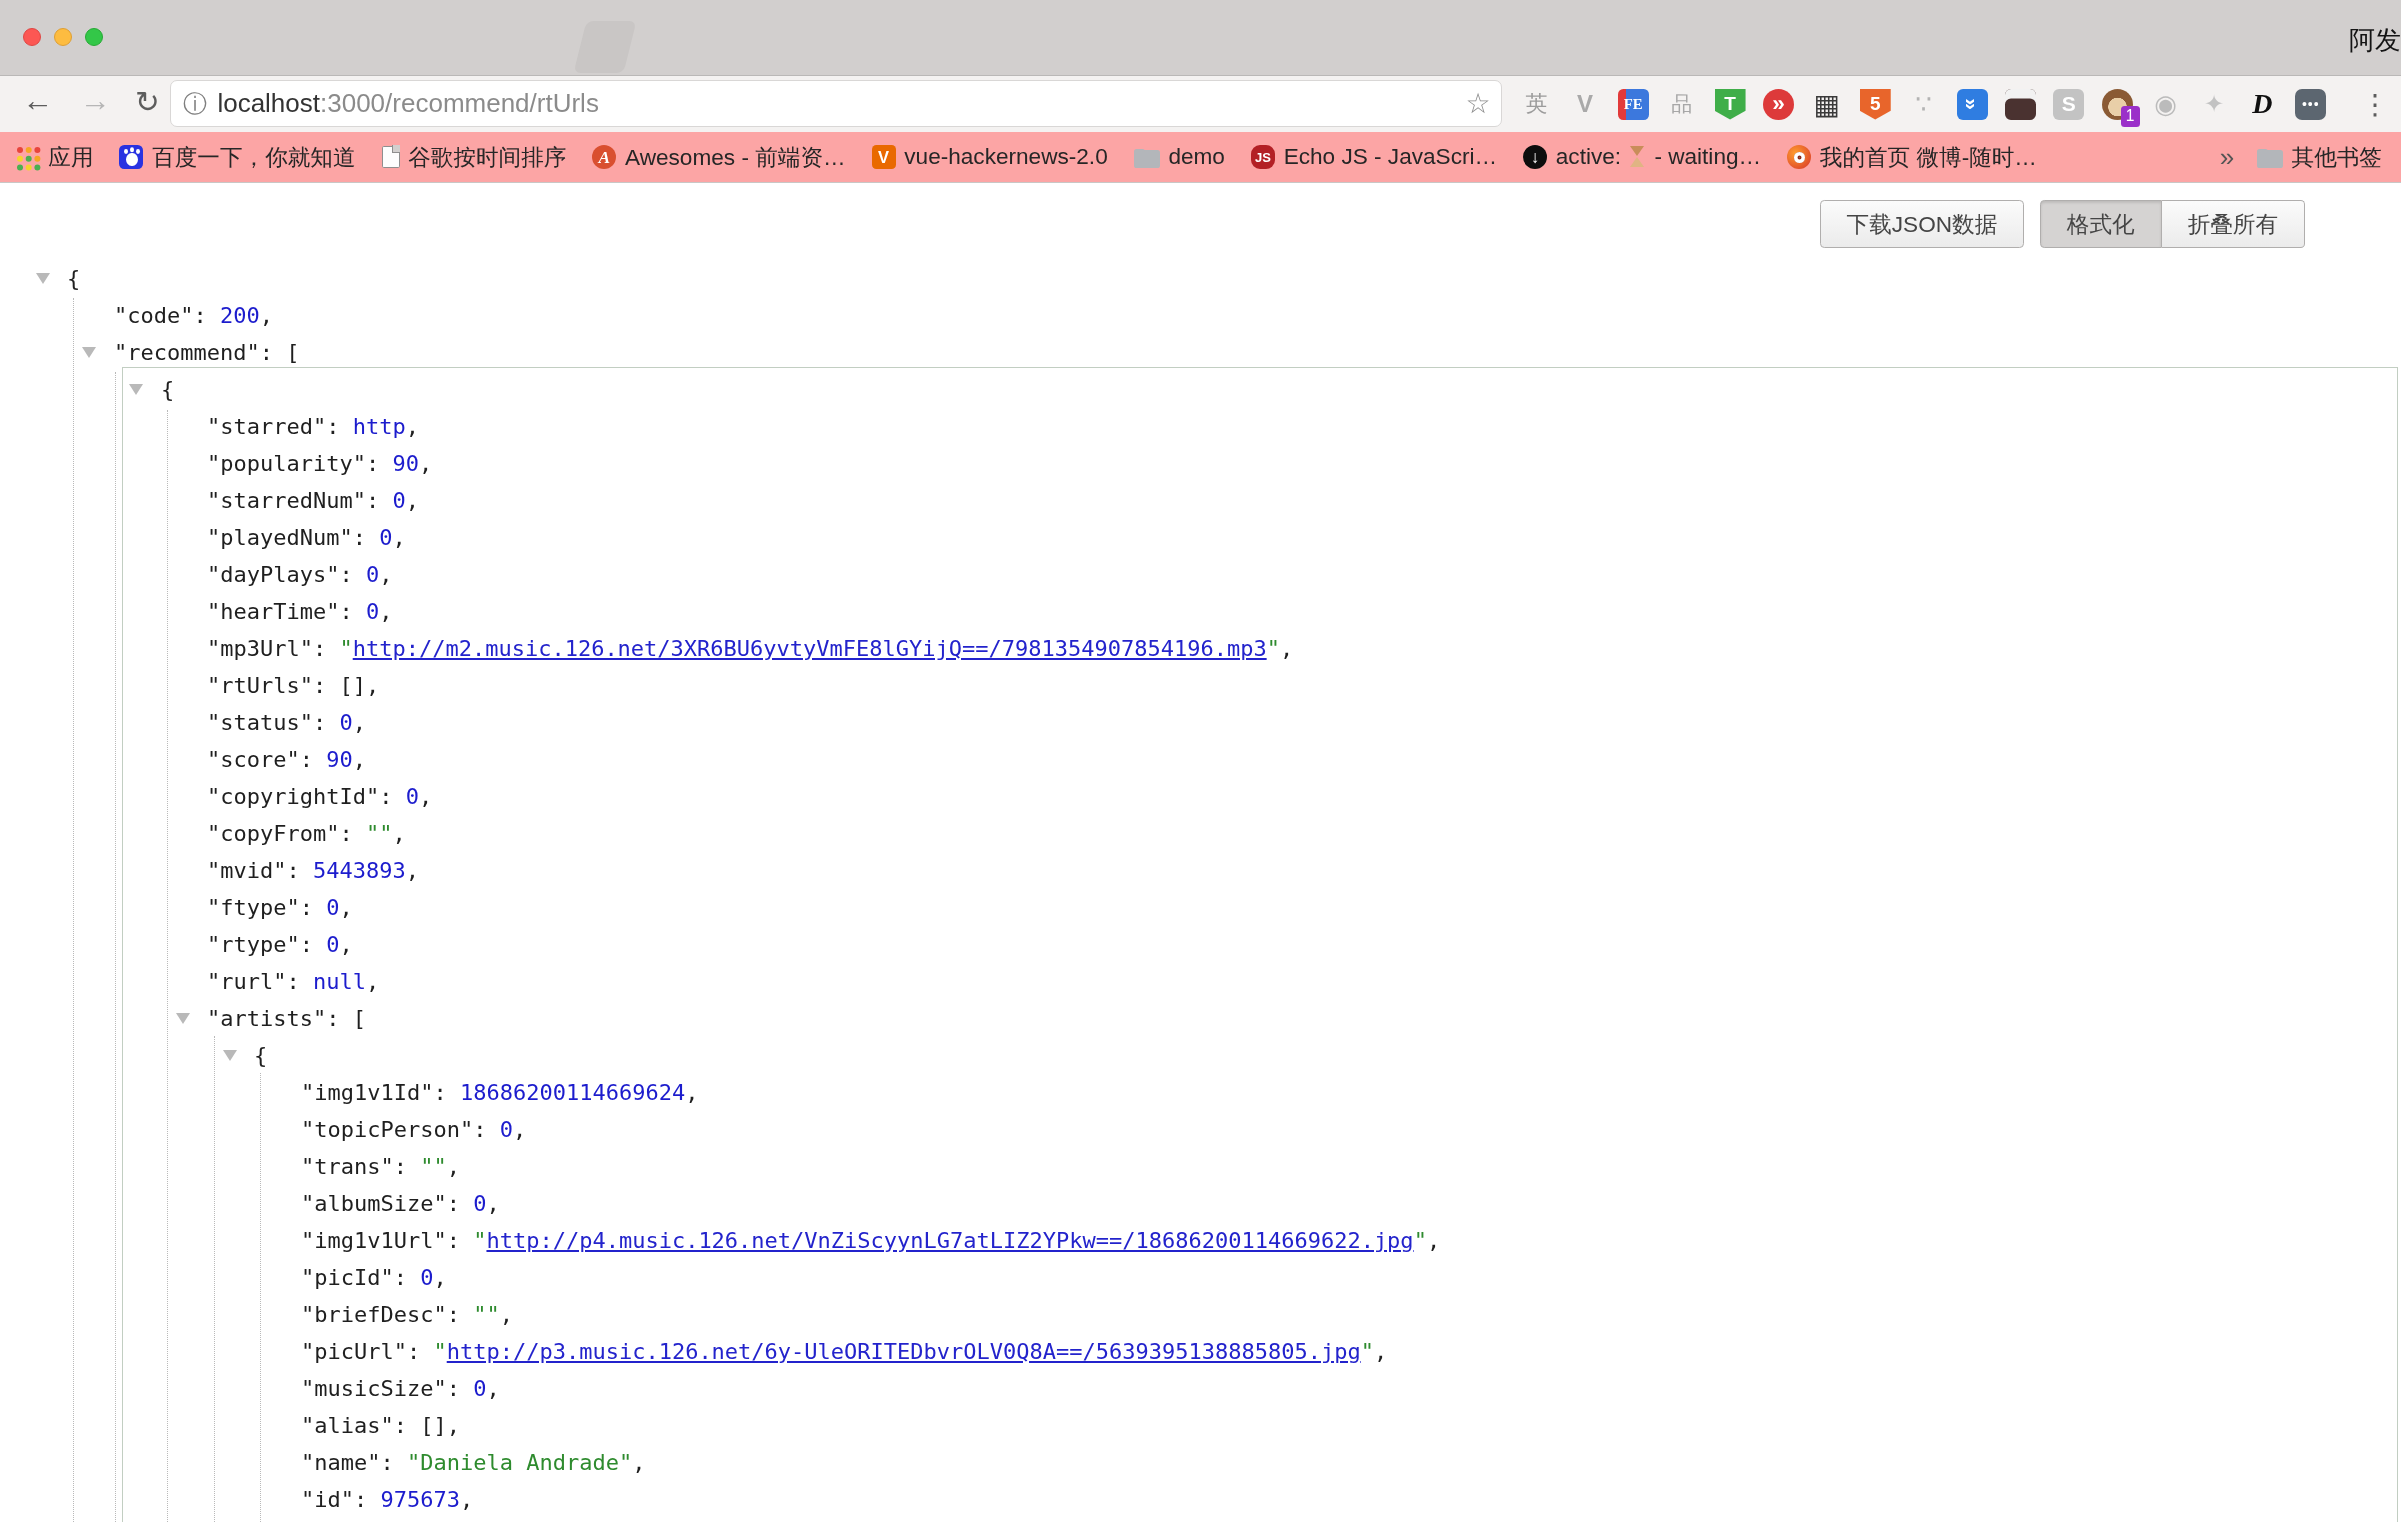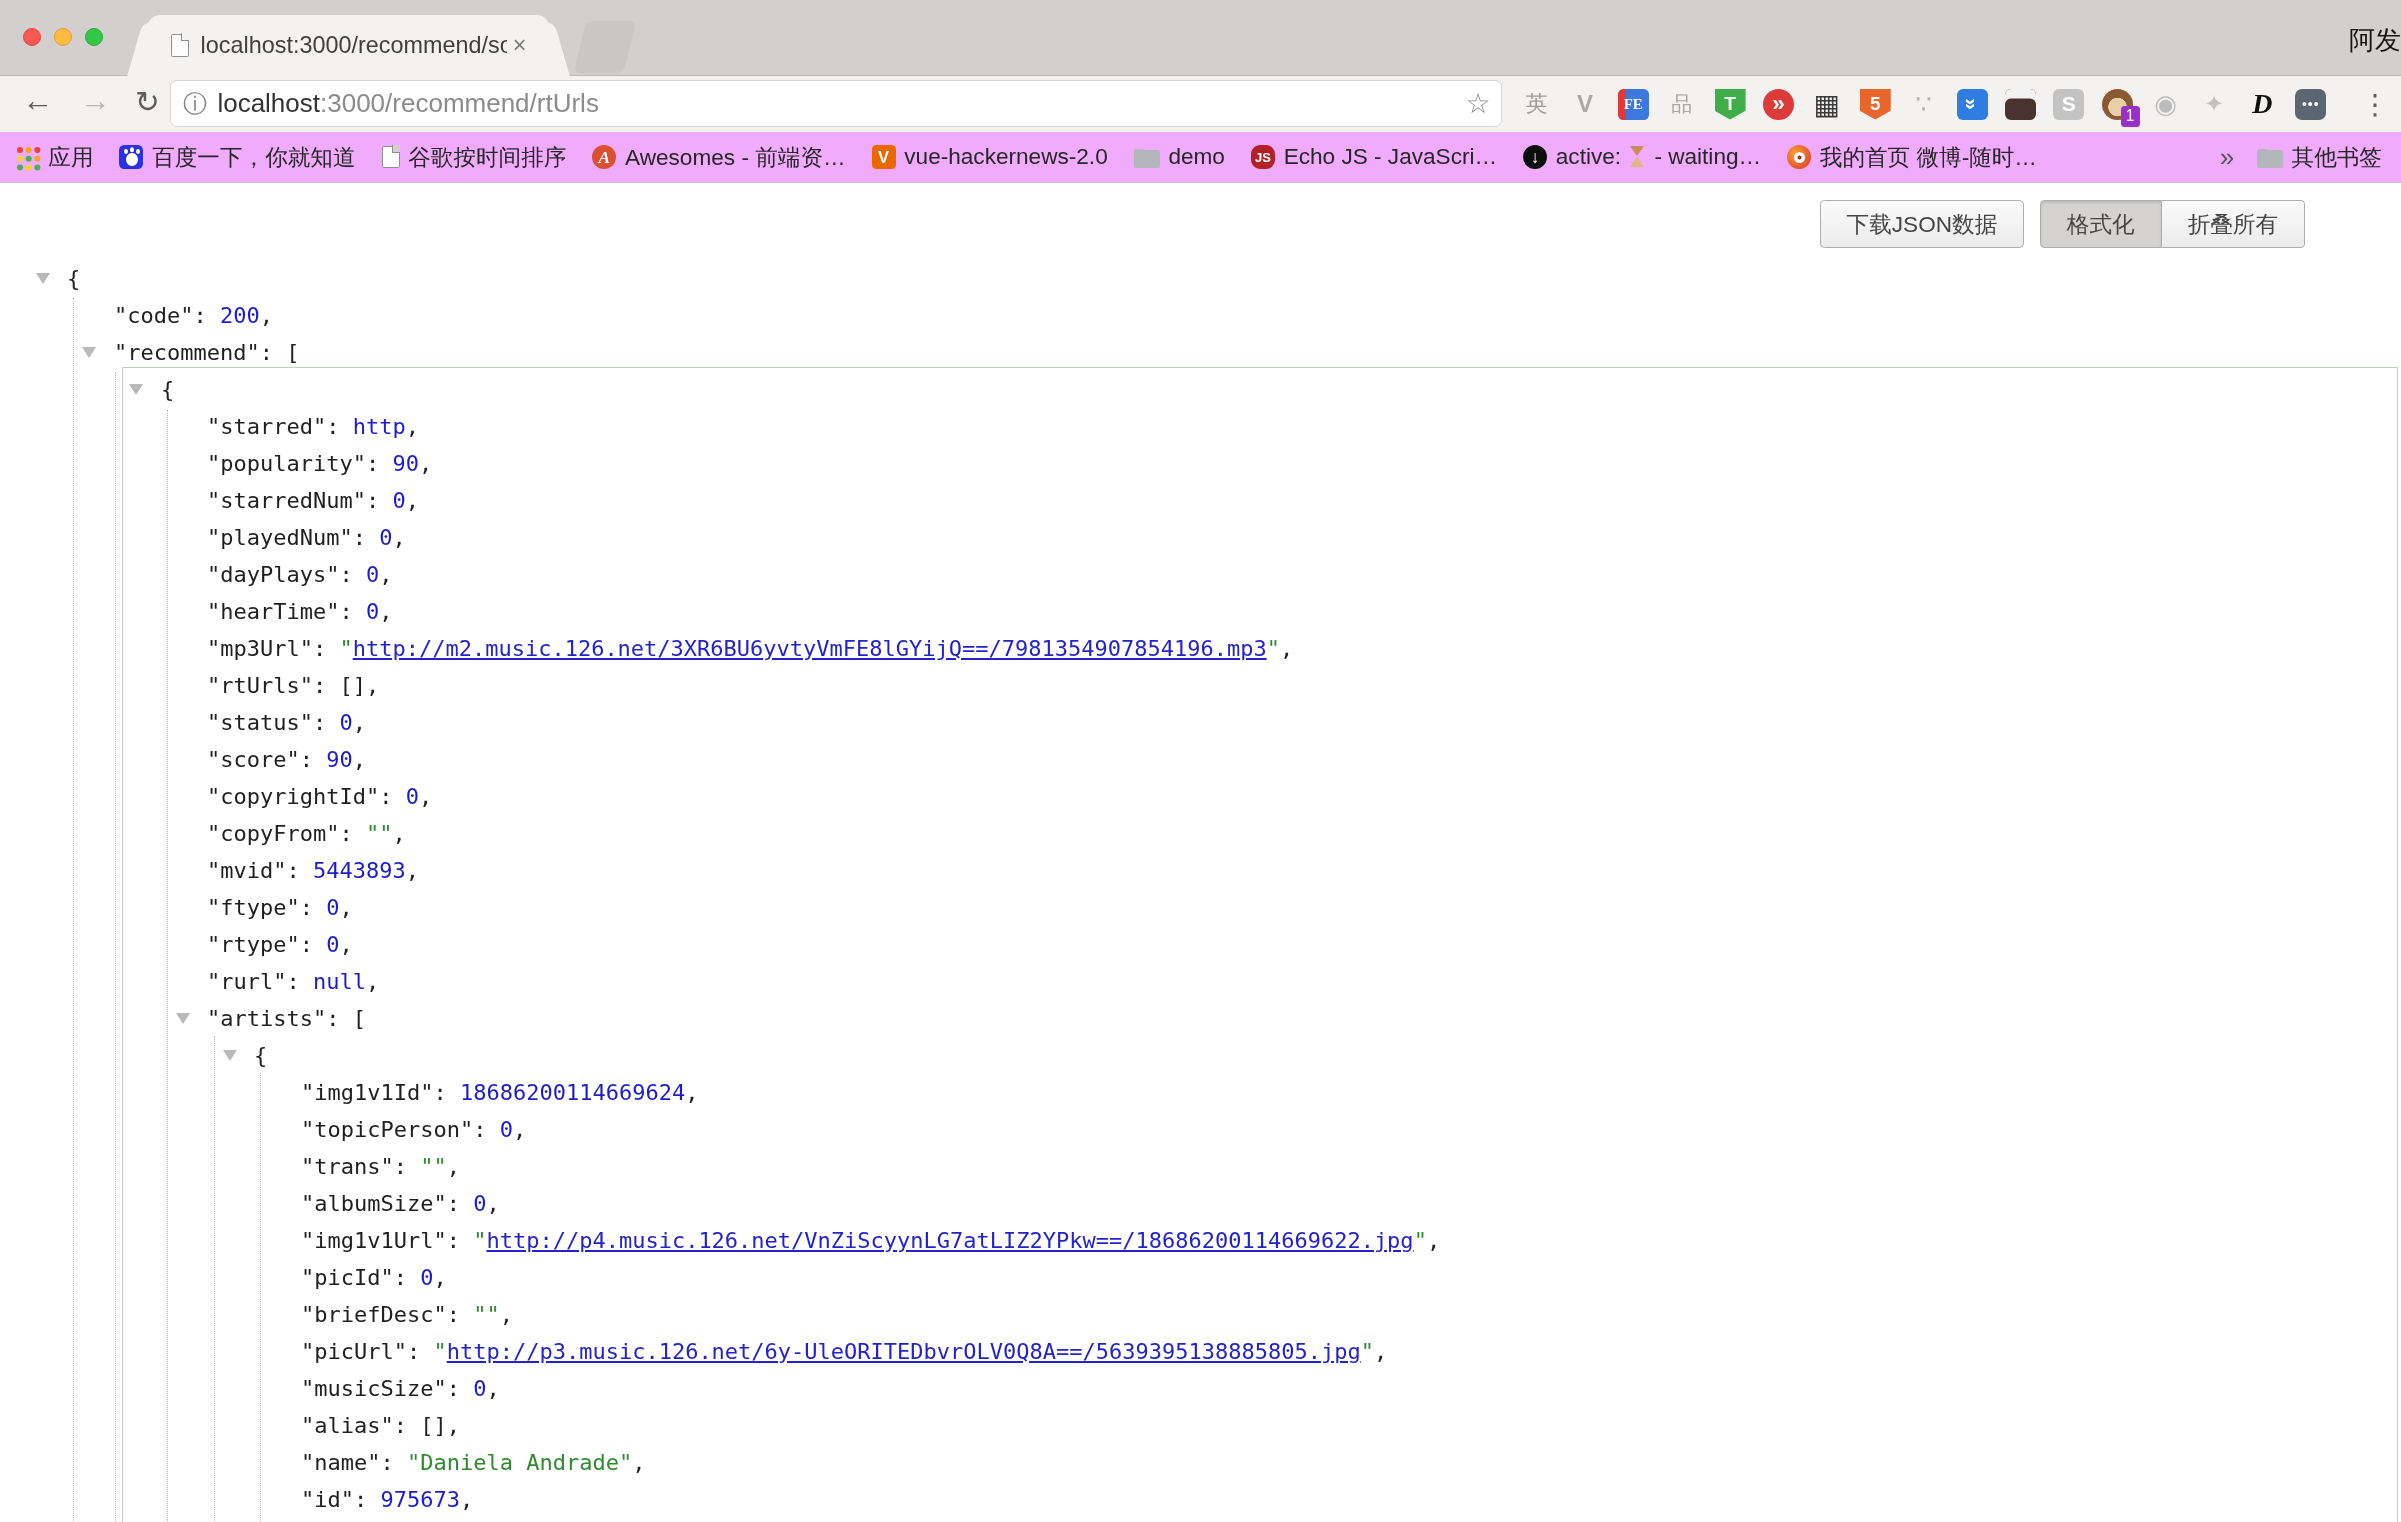--- a/index.html
+++ b/index.html
@@ -63,21 +63,21 @@
   .ext[data-ext="monkey"] { background:radial-gradient(circle at 50% 58%, #e9cfa8 0 38%, #8a5a34 40%); border-radius:50%; }
   .ext .badge { position:absolute; right:-7px; bottom:-7px; background:#9b30c9; color:#fff;
                 font-size:15.6px; width:19px; height:21px; border-radius:3.5px; display:flex; align-items:center; justify-content:center; }
   .ext[data-ext="weibo"] .glyph { color:#bbb; font-size:26px; }
   .ext[data-ext="bird"] .glyph { color:#c2c2c2; font-size:24px; }
   .ext[data-ext="d"] .glyph { font-family:"Liberation Serif",serif; font-style:italic; font-weight:bold; font-size:28px; color:#101010; }
   .ext[data-ext="onetab"] { background:#5c6670; border-radius:7px; }
   .ext[data-ext="onetab"] .glyph { color:#fff; font-size:14px; letter-spacing:0.9px; }
   .menu-dots { position:absolute; right:12px; top:12px; font-size:28px; color:#5c5c5c; }
 
-  .bookbar { position:relative; height:51px; background:#f0abfc; border-bottom:0.9px solid #c9c7c6;
+  .bookbar { position:relative; height:51px; background:#fca5a5; border-bottom:0.9px solid #c9c7c6;
              display:flex; align-items:center; padding:0 15.6px; }
   .bm { display:flex; align-items:center; gap:8.7px; margin-right:26px; font-size:22.6px; color:#262626; white-space:nowrap; }
   .bm-ico { width:24px; height:24px; flex:none; position:relative; display:flex; align-items:center; justify-content:center; }
   .ico-apps::before { content:""; width:6px; height:6px; border-radius:50%; background:#e8453c; position:absolute; left:1.7px; top:1.7px;
       box-shadow:8.7px 0 0 #f6a623, 17.4px 0 0 #e8453c, 0 8.7px 0 #f6d32d, 8.7px 8.7px 0 #4caf50, 17.4px 8.7px 0 #f6a623,
                  0 17.4px 0 #4caf50, 8.7px 17.4px 0 #f6d32d, 17.4px 17.4px 0 #4caf50; }
   .ico-baidu { background:#2932e1; border-radius:5.2px; }
   .ico-baidu::after { content:""; width:11.3px; height:13px; background:#fff; border-radius:50%; position:absolute; left:7px; top:7.8px; }
   .ico-baidu::before { content:""; width:4.3px; height:5.2px; background:#fff; border-radius:50%; position:absolute; left:4.3px; top:3.5px;
       box-shadow:6px -1.7px 0 #fff, 12px 0 0 #fff; }
@@ -123,25 +123,20 @@
   .tok-str { color:#2e8b2e; }
   .tok-lnk { color:#2323cc; text-decoration:underline; }
 </style>
 </head>
 <body>
 
 <div class="tabstrip">
   <div class="traffic t-red"></div>
   <div class="traffic t-yel"></div>
   <div class="traffic t-grn"></div>
-  <div class="tab">
-    <span class="page-ico"></span>
-    <span class="tab-title">localhost:3000/recommend/so</span>
-    <span class="tab-close">×</span>
-  </div>
   <div class="newtab"></div>
   <div class="profile-name">阿发</div>
 </div>
 
 <div class="toolbar">
   <span class="navbtn nav-back">←</span>
   <span class="navbtn nav-forward">→</span>
   <span class="navbtn nav-reload">↻</span>
   <div class="urlbar">
     <span class="url-info">ⓘ</span>

